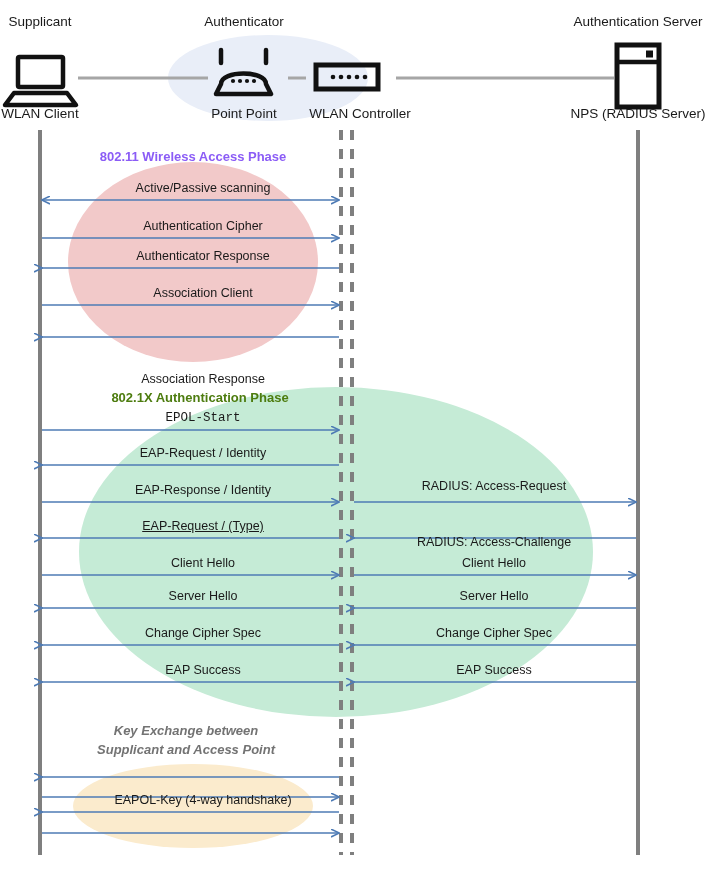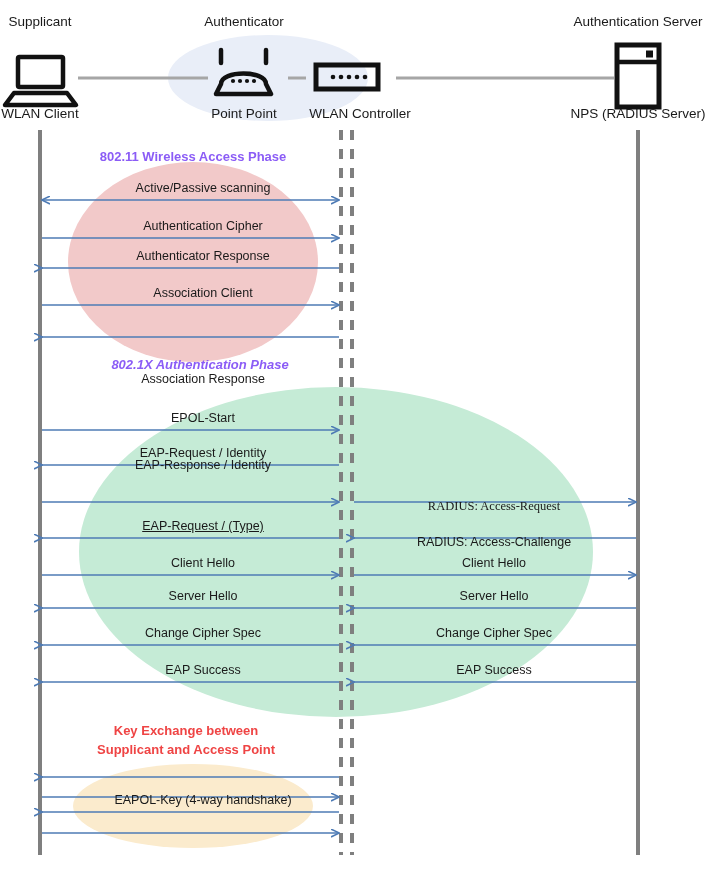--- a/index.html
+++ b/index.html
@@ -126,36 +126,36 @@
 
   <div id="text-layer">
       <div class="actor-title" style="left: -90px; top: 14px; width: 260px;">Supplicant</div>
       <div class="actor-sub" style="left: -90px; top: 106px; width: 260px;">WLAN Client</div>
       <div class="actor-title" style="left: 114px; top: 14px; width: 260px;">Authenticator</div>
       <div class="actor-sub" style="left: 114px; top: 106px; width: 260px;">Point Point</div>
       <div class="actor-sub" style="left: 230px; top: 106px; width: 260px;">WLAN Controller</div>
       <div class="actor-title" style="left: 508px; top: 14px; width: 260px;">Authentication Server</div>
       <div class="actor-sub" style="left: 508px; top: 106px; width: 260px;">NPS (RADIUS Server)</div>
       <div class="phase-label" style="left: 33px; top: 148px; width: 320px; color: #8b5cf6;">802.11 Wireless Access Phase</div>
-      <div class="phase-label" style="left: 40px; top: 356px; width: 320px; color: #8b5cf6; font-style: italic;">802.1X Authentication Phase</div>
-      <div class="phase-label" style="left: 26px; top: 722px; width: 320px; color: #ef4444;">Key Exchange between<br>Supplicant and Access Point</div>
+      <div class="phase-label" style="left: 40px; top: 389px; width: 320px; color: #4d7c0f;">802.1X Authentication Phase</div>
+      <div class="phase-label" style="left: 26px; top: 722px; width: 320px; color: #737373; font-style: italic;">Key Exchange between<br>Supplicant and Access Point</div>
       <div class="msg-label" style="left: 53px; top: 181px; width: 300px;">Active/Passive scanning</div>
       <div class="msg-label" style="left: 53px; top: 219px; width: 300px;">Authentication Cipher</div>
       <div class="msg-label" style="left: 53px; top: 249px; width: 300px;">Authenticator Response</div>
       <div class="msg-label" style="left: 53px; top: 286px; width: 300px;">Association Client</div>
       <div class="msg-label" style="left: 53px; top: 328px; width: 300px; margin-top: 44px;">Association Response</div>
-      <div class="msg-label" style="left: 53px; top: 411px; width: 300px;">EPOL-Start</div>
+      <div class="msg-label" style="left: 53px; top: 411px; width: 300px; font-family: Liberation Mono, monospace;">EPOL-Start</div>
       <div class="msg-label" style="left: 53px; top: 446px; width: 300px;">EAP-Request / Identity</div>
-      <div class="msg-label" style="left: 53px; top: 458px; width: 300px;">EAP-Response / Identity</div>
+      <div class="msg-label" style="left: 53px; top: 483px; width: 300px;">EAP-Response / Identity</div>
       <div class="msg-label" style="left: 53px; top: 519px; width: 300px; text-decoration: underline;">EAP-Request / (Type)</div>
       <div class="msg-label" style="left: 53px; top: 556px; width: 300px;">Client Hello</div>
       <div class="msg-label" style="left: 53px; top: 589px; width: 300px;">Server Hello</div>
       <div class="msg-label" style="left: 53px; top: 626px; width: 300px;">Change Cipher Spec</div>
       <div class="msg-label" style="left: 53px; top: 663px; width: 300px;">EAP Success</div>
-      <div class="msg-label" style="left: 344px; top: 499px; width: 300px; font-family: Liberation Serif, serif;">RADIUS: Access-Request</div>
+      <div class="msg-label" style="left: 344px; top: 479px; width: 300px;">RADIUS: Access-Request</div>
       <div class="msg-label" style="left: 344px; top: 535px; width: 300px;">RADIUS: Access-Challenge</div>
       <div class="msg-label" style="left: 344px; top: 556px; width: 300px;">Client Hello</div>
       <div class="msg-label" style="left: 344px; top: 589px; width: 300px;">Server Hello</div>
       <div class="msg-label" style="left: 344px; top: 626px; width: 300px;">Change Cipher Spec</div>
       <div class="msg-label" style="left: 344px; top: 663px; width: 300px;">EAP Success</div>
       <div class="msg-label" style="left: 53px; top: 793px; width: 300px;">EAPOL-Key (4-way handshake)</div>
     </div>
 </div>
 
 </body></html>

